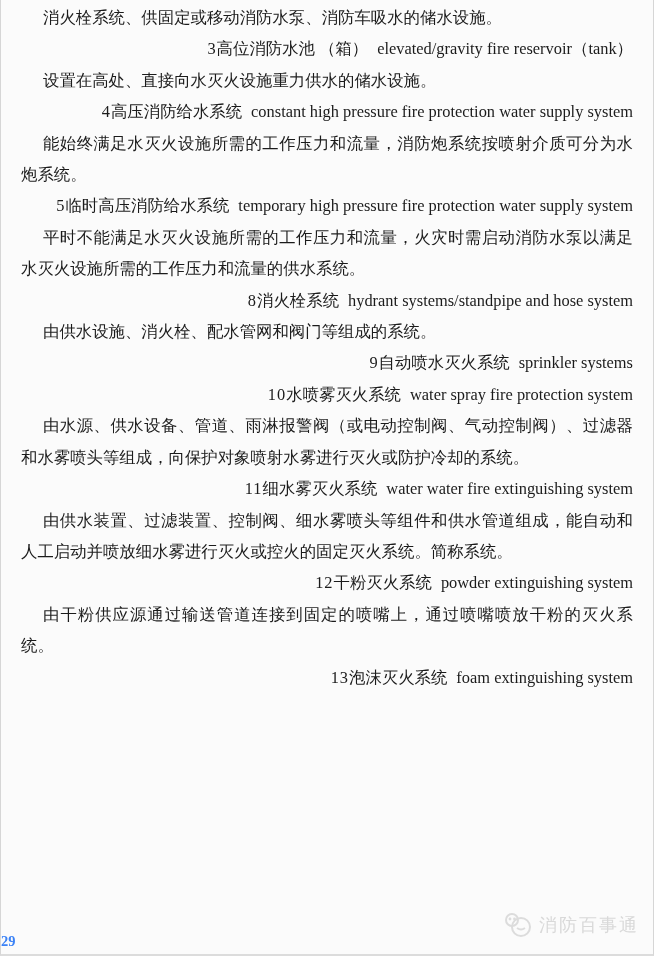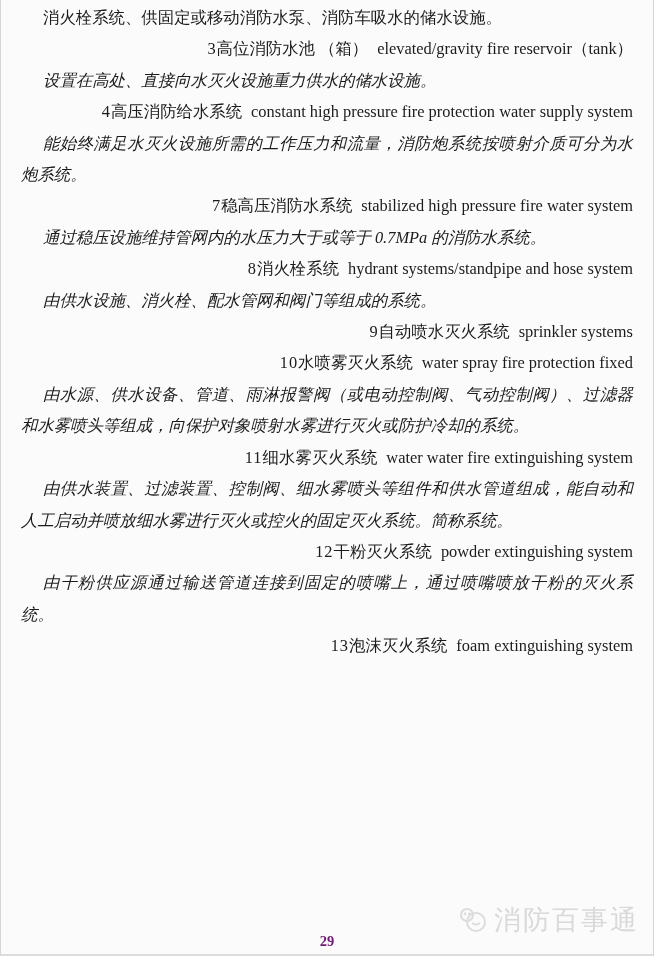--- a/index.html
+++ b/index.html
@@ -19,49 +19,49 @@
     border-bottom: 2px solid #dcdcdc;
     padding: 2px 20px 0 20px;
     box-sizing: border-box;
   }
   .doc {
     font-size: 16.4px;
     line-height: 31.4px;
     text-align: justify;
   }
   p { margin: 0; padding: 0; }
-  .def { text-indent: 22px; font-style: italic; }
+  .def { text-indent: 22px; }
   .intro { text-indent: 22px; }
   .term-line { text-align: right; white-space: nowrap; }
   .num {
     display: inline-block;
     min-width: 18px;
     letter-spacing: 1px;
   }
   .zh { }
   .en { margin-left: 9px; }
   .page-number {
     position: absolute;
     bottom: 4px;
     left: 0; right: 0;
-    text-align: center;
+    text-align: left;
     font-size: 14.5px;
     font-weight: bold;
-    color: #701a75;
+    color: #3b82f6;
     margin-top: 16px;
   }
   .watermark {
     position: absolute;
     right: 14px;
     bottom: 16px;
     display: flex;
     align-items: center;
     gap: 6px;
     color: #d9d9d9;
-    font-size: 27px;
+    font-size: 18px;
     letter-spacing: 2px;
     user-select: none;
   }
   .watermark svg { display: block; }
 </style>
 </head>
 <body>
 
 <div class="page">
   <div class="doc">
@@ -75,45 +75,45 @@
       <p class="def">设置在高处、直接向水灭火设施重力供水的储水设施。</p>
     </div>
 
     <div class="entry">
       <p class="term-line">
         <span class="num">4</span><span class="zh">高压消防给水系统</span><span class="en">constant high pressure fire protection water supply system</span>
       </p>
       <p class="def">能始终满足水灭火设施所需的工作压力和流量，消防炮系统按喷射介质可分为水炮系统。</p>
     </div>
 
+    <div class="entry">
+      <p class="term-line">
+        <span class="num">5</span><span class="zh">临时高压消防给水系统</span><span class="en">temporary high pressure fire protection water supply system</span>
+      </p>
+      <p class="def">平时不能满足水灭火设施所需的工作压力和流量，火灾时需启动消防水泵以满足水灭火设施所需的工作压力和流量的供水系统。</p>
+    </div>
 
 
-    <div class="entry">
-      <p class="term-line">
-        <span class="num">7</span><span class="zh">稳高压消防水系统</span><span class="en">stabilized high pressure fire water system</span>
-      </p>
-      <p class="def">通过稳压设施维持管网内的水压力大于或等于 0.7MPa 的消防水系统。</p>
-    </div>
 
     <div class="entry">
       <p class="term-line">
         <span class="num">8</span><span class="zh">消火栓系统</span><span class="en">hydrant systems/standpipe and hose system</span>
       </p>
       <p class="def">由供水设施、消火栓、配水管网和阀门等组成的系统。</p>
     </div>
 
     <div class="entry">
       <p class="term-line">
         <span class="num">9</span><span class="zh">自动喷水灭火系统</span><span class="en">sprinkler systems</span>
       </p>
     </div>
 
     <div class="entry">
       <p class="term-line">
-        <span class="num">10</span><span class="zh">水喷雾灭火系统</span><span class="en">water spray fire protection fixed</span>
+        <span class="num">10</span><span class="zh">水喷雾灭火系统</span><span class="en">water spray fire protection system</span>
       </p>
       <p class="def">由水源、供水设备、管道、雨淋报警阀（或电动控制阀、气动控制阀）、过滤器和水雾喷头等组成，向保护对象喷射水雾进行灭火或防护冷却的系统。</p>
     </div>
 
     <div class="entry">
       <p class="term-line">
         <span class="num">11</span><span class="zh">细水雾灭火系统</span><span class="en">water water fire extinguishing system</span>
       </p>
       <p class="def">由供水装置、过滤装置、控制阀、细水雾喷头等组件和供水管道组成，能自动和人工启动并喷放细水雾进行灭火或控火的固定灭火系统。简称系统。</p>
     </div>

